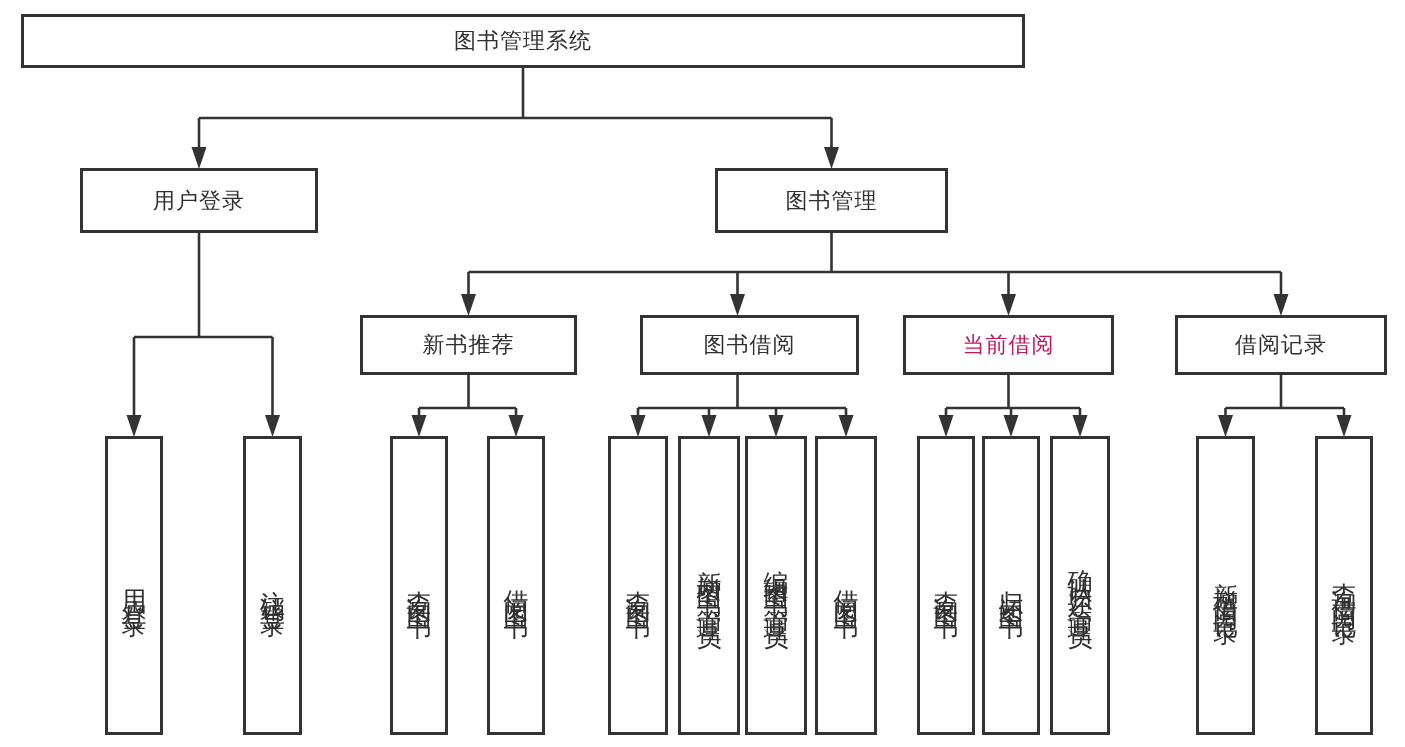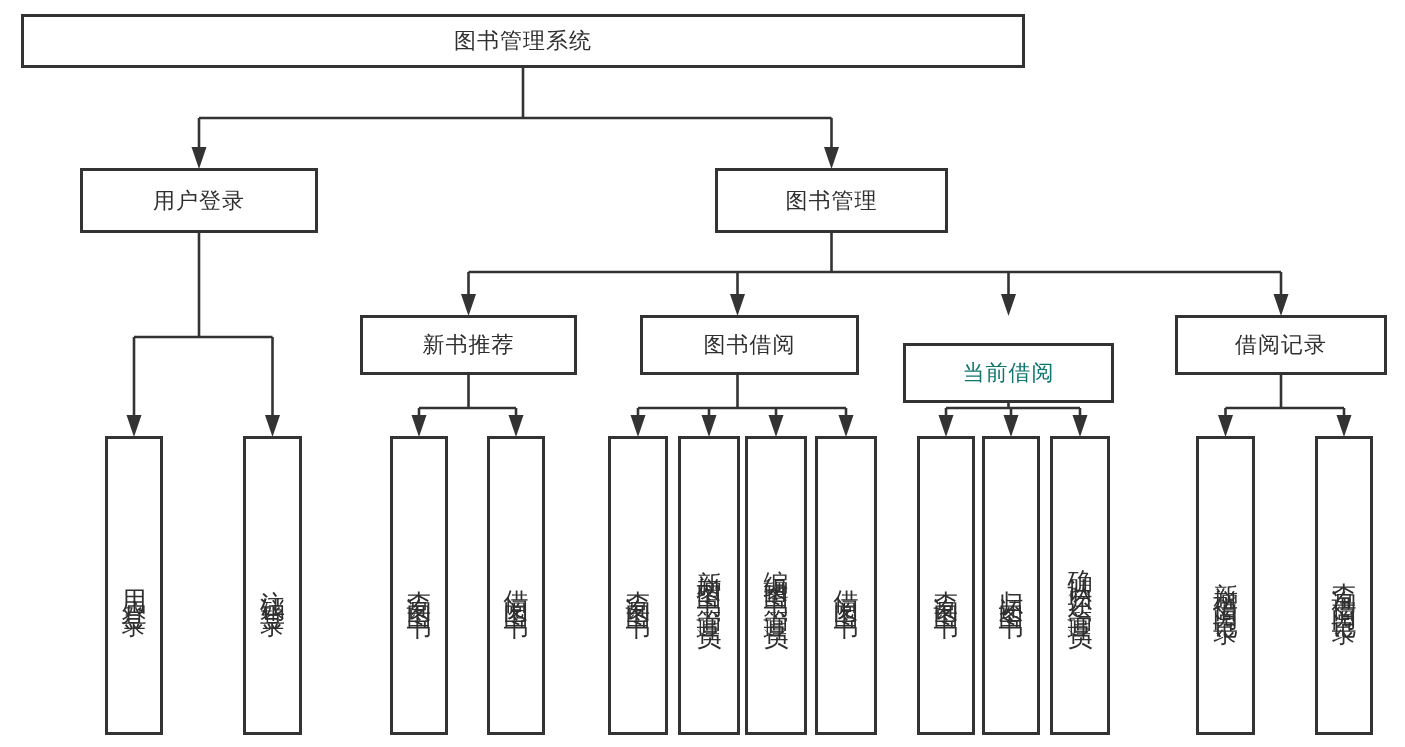--- a/index.html
+++ b/index.html
@@ -117,21 +117,21 @@
       </div>
       <div class="node horizontal" style="left: 715px; top: 168px; width: 233px; height: 65px; border-color: rgb(51, 51, 51); color: rgb(47, 47, 47);">
         <span class="label">图书管理</span>
       </div>
       <div class="node horizontal" style="left: 360px; top: 315px; width: 217px; height: 60px; border-color: rgb(51, 51, 51); color: rgb(47, 47, 47); align-items: center;">
         <span class="label">新书推荐</span>
       </div>
       <div class="node horizontal" style="left: 628px; top: 315px; width: 219px; height: 60px; border-color: rgb(51, 51, 51); color: rgb(47, 47, 47); margin-left: 12px;">
         <span class="label">图书借阅</span>
       </div>
-      <div class="node horizontal" style="left: 903px; top: 315px; width: 211px; height: 60px; border-color: rgb(51, 51, 51); color: #0f766e; margin-top: 28px;">
+      <div class="node horizontal" style="left: 903px; top: 315px; width: 211px; height: 60px; border-color: rgb(51, 51, 51); color: #be185d;">
         <span class="label">当前借阅</span>
       </div>
       <div class="node horizontal" style="left: 1175px; top: 315px; width: 212px; height: 60px; border-color: rgb(51, 51, 51); color: rgb(47, 47, 47);">
         <span class="label">借阅记录</span>
       </div>
       <div class="node vertical" style="left: 105px; top: 436px; width: 58px; height: 299px; border-color: rgb(51, 51, 51); color: rgb(47, 47, 47);">
         <span class="label">用户登录</span>
       </div>
       <div class="node vertical" style="left: 243px; top: 436px; width: 59px; height: 299px; border-color: rgb(51, 51, 51); color: rgb(47, 47, 47);">
         <span class="label">注销登录</span>

